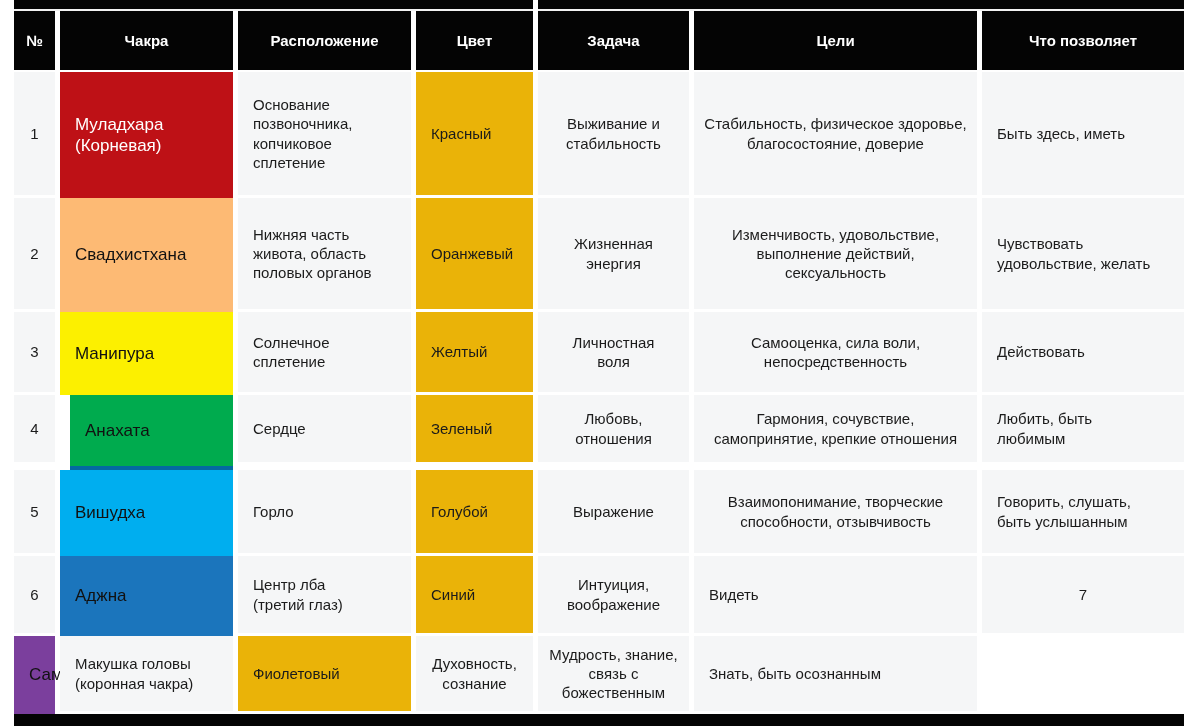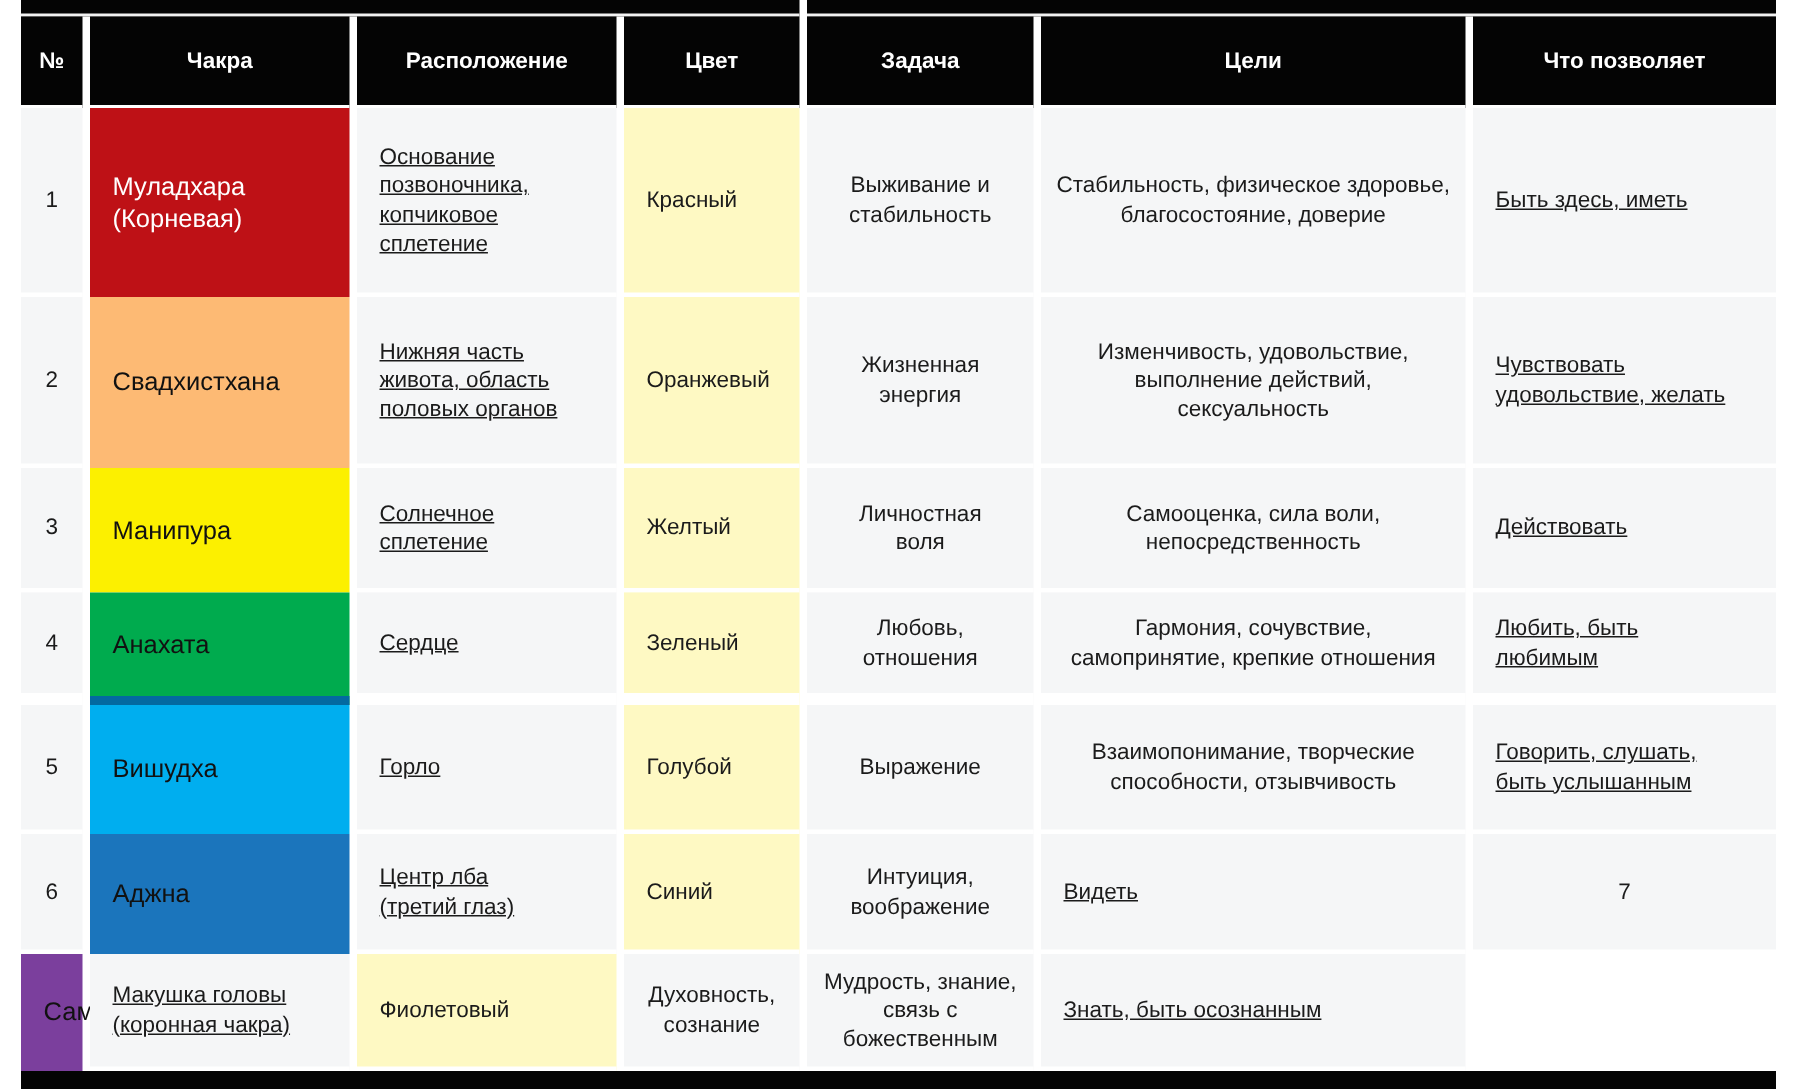--- a/index.html
+++ b/index.html
@@ -52,23 +52,23 @@
     line-height:1.28;
   }
   .num{justify-content:center;}
   .chakra{
     font-weight:normal;
     font-size:17px;
     padding:0 8px 0 15px;
     border-bottom:none;
     line-height:1.25;
   }
-  .chakra.thinline{border-bottom:6px solid #0369a1;}
-  .loc,.allows{padding:0 30px 0 15px;text-decoration:underline;}
-  .colr{padding:0 8px 0 15px;background:#fef9c3;}
+  .chakra.thinline{border-bottom:4px solid #0369a1;margin-left:10px;}
+  .loc,.allows{padding:0 30px 0 15px;}
+  .colr{padding:0 8px 0 15px;background:#eab308;}
   .task{justify-content:center;text-align:center;padding:0 20px;}
   .goals{justify-content:center;text-align:center;padding:0 10px;}
   .gap8{border-bottom-width:8px;}
   
   .bottom-bar{
     grid-column:1/8;
     background:#040404;
   }
 </style>
 </head>

